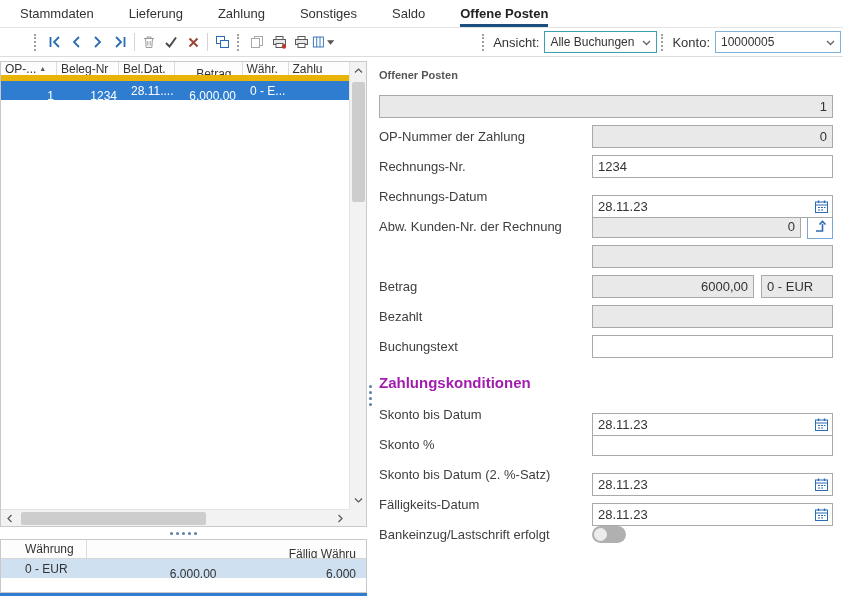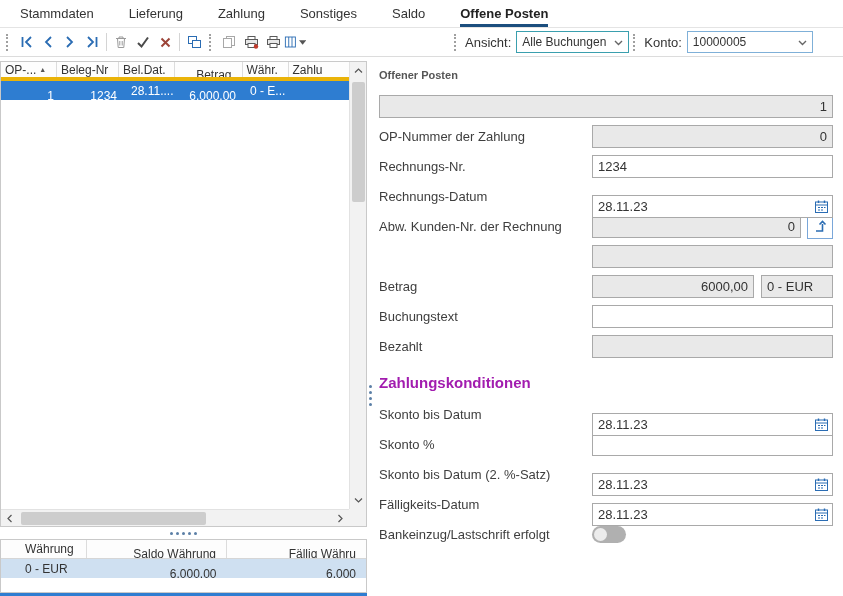--- a/index.html
+++ b/index.html
@@ -7,21 +7,21 @@
     font-family:"Liberation Sans", sans-serif; font-size:13px; color:#333; }
   .app { position:relative; width:843px; height:596px; background:#fff; }
 
   
   .tabbar { display:flex; align-items:stretch; height:28px; border-bottom:1px solid #e4e4e4; padding-left:20px; }
   .tab { display:flex; align-items:center; margin-right:35px; padding-top:2px; cursor:pointer;
     border-bottom:3px solid transparent; color:#333; white-space:nowrap; }
   .tab.active { border-bottom-color:#1b4e7e; font-weight:bold; color:#222; }
 
   
-  .toolbar { display:flex; align-items:center; height:29px; border-bottom:1px solid #dcdcdc; padding:0 2px; }
+  .toolbar { display:flex; align-items:center; height:29px; border-bottom:1px solid #dcdcdc; padding:0 2px;justify-content:flex-end; }
   .grip { width:4px; height:17px; border-left:2px dotted #a0a0a0; margin:0 5px 0 4px; }
   .tbtn { background:none; border:none; padding:0; width:22px; height:24px; cursor:pointer;
     display:inline-flex; align-items:center; justify-content:center; }
   .tsep { width:1px; height:18px; background:#d4d4d4; margin:0 3px; }
   .tlabel { margin:0 5px 0 2px; color:#333; white-space:nowrap; }
   .combo { display:flex; align-items:center; height:22px; background:#fff; padding:0 20px 0 5px;
     position:relative; font-size:12px; cursor:pointer; white-space:nowrap; }
   .combo .chev { position:absolute; right:5px; top:8px; }
   .combo.ansicht { border:1px solid #3a9fae; width:113px; }
   .combo.konto { border:1px solid #7fb0d8; width:126px; }
@@ -29,21 +29,21 @@
 
   
   .content { display:flex; height:539px; }
   .left { width:367px; display:flex; flex-direction:column; padding-top:4px; }
   .vsplitter { width:8px; position:relative; cursor:col-resize; }
   .dotcol { position:absolute; left:2px; top:328px; display:flex; flex-direction:column; gap:3px; }
   .dotcol i, .dotrow i { width:3px; height:3px; border-radius:50%; background:#5b7fa6; display:block; }
 
   
   .optable { position:relative; height:466px; border:1px solid #c9c9c9; background:#fff; }
-  .ophead { display:flex; height:19px; border-bottom:4px solid #eab308; background:#fdfdfd;
+  .ophead { display:flex; height:19px; border-bottom:6px solid #eab308; background:#fdfdfd;
     width:348px; font-size:12px; color:#333; }
   .th { display:flex; align-items:center; padding:0 4px; border-right:1px solid #dcdcdc;
     overflow:hidden; white-space:nowrap; cursor:pointer; }
   .th.right { justify-content:flex-end; }
   .sort { font-size:7px; color:#555; margin-left:3px; }
   .c-op{width:56px;} .c-beleg{width:62px;} .c-beldat{width:56px;} .c-betrag{width:80px;} .c-waehr{width:46px;} .c-zahl{flex:1; border-right:none;}
   .opbody { width:348px; }
   .tr { display:flex; height:19px; font-size:12px; }
   .tr.selected { background:#2e7dd1; color:#fff; }
   .td { display:flex; align-items:center; padding:0 4px; overflow:hidden; white-space:nowrap; }
@@ -294,23 +294,20 @@
             <i></i>
             <i></i>
           </div>
       </div>
 
       <div class="saldotable">
         <div class="shead">
           <div class="th s-waehrung">
             <span>Währung</span>
           </div>
-          <div class="th s-saldo right">
-            <span>Saldo Währung</span>
-          </div>
           <div class="th s-faellig right">
             <span>Fällig Währu</span>
           </div>
         </div>
         <div class="srow">
           <div class="td s-waehrung">0 - EUR</div>
           <div class="td s-saldo right">6.000,00</div>
           <div class="td s-faellig right">6.000</div>
         </div>
       </div>
@@ -391,30 +388,30 @@
         <label>Betrag</label>
         <div class="ctl">
           <input class="fld ro num betrag-input" readonly="" value="6000,00" style="">
           <div class="currencybox">
             <span>0 - EUR</span>
           </div>
         </div>
       </div>
 
       <div class="frow">
+        <label>Bezahlt</label>
+        <div class="ctl">
+            <input class="fld ro" readonly="" value="" style="">
+          </div>
+      </div>
+
+      <div class="frow">
         <label>Buchungstext</label>
         <div class="ctl">
             <input class="fld" value="" style="">
-          </div>
-      </div>
-
-      <div class="frow">
-        <label>Bezahlt</label>
-        <div class="ctl">
-            <input class="fld ro" readonly="" value="" style="">
           </div>
       </div>
 
       <div class="section-title">Zahlungskonditionen</div>
 
       <div class="frow">
         <label>Skonto bis Datum</label>
         <div class="ctl">
           <div class="datewrap">
             <input class="fld" value="28.11.23" style="">

